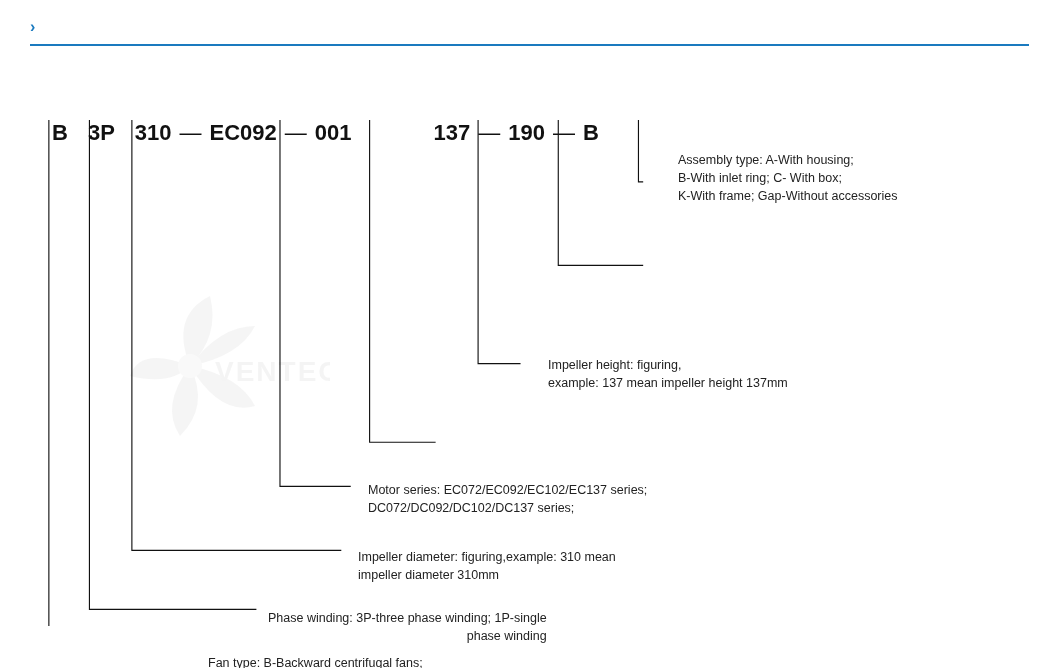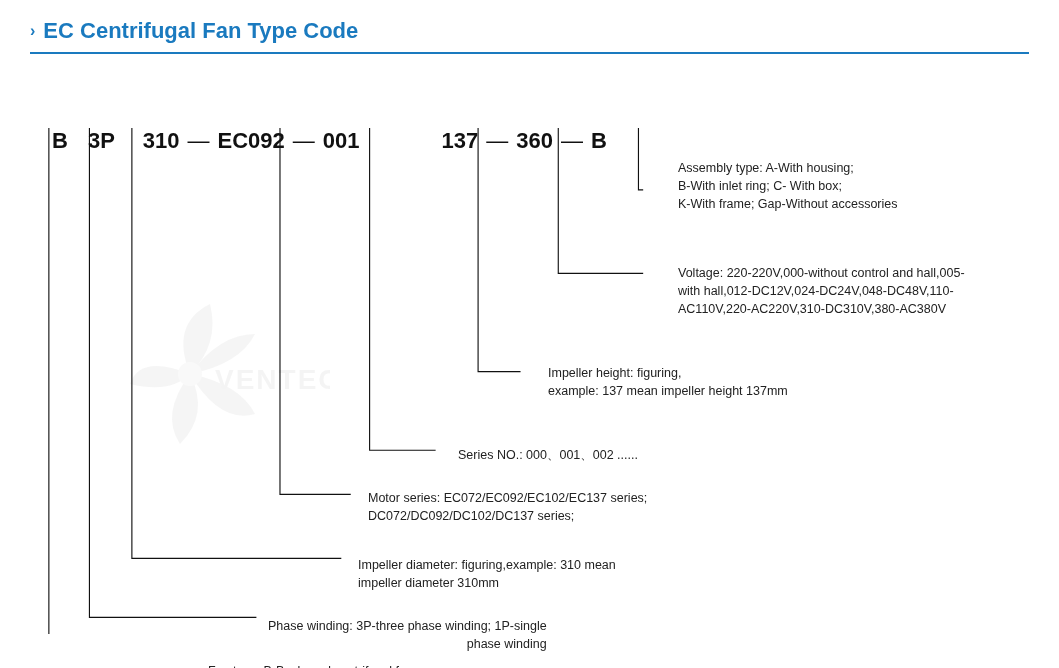--- a/index.html
+++ b/index.html
@@ -110,21 +110,20 @@
     }
 
   </style>
 </head>
 <body>
 
 <div class="page">
 
   <div class="title-area">
     <span class="title-chevron">›</span>
-    <span class="title-text">EC Centrifugal Fan Type Code</span>
   </div>
 
   <div class="diagram-area">
 
     <div class="watermark">
       <svg width="220" height="180" viewBox="0 0 220 180">
 
         <g opacity="0.8">
 
           <path d="M80,90 Q60,40 100,20 Q110,60 80,90Z" fill="#888" stroke="none"></path>
@@ -136,28 +135,28 @@
         </g>
 
         <text x="105" y="105" font-family="Arial" font-size="28" font-weight="bold" fill="#999" letter-spacing="2">VENTEC</text>
       </svg>
     </div>
 
     <div class="code-row-wrap">
       <div class="code-row">
         <span class="code-seg">B</span>
         <span class="code-seg" style="margin-left:18px;">3P</span>
-        <span class="code-seg" style="margin-left:26px;">310</span>
+        <span class="code-seg" style="margin-left:18px;">310</span>
         <span class="code-dash">—</span>
         <span class="code-seg">EC092</span>
         <span class="code-dash">—</span>
         <span class="code-seg">001</span>
         <span class="code-seg" style="margin-left:80px;">137</span>
         <span class="code-dash">—</span>
-        <span class="code-seg">360</span>
+        <span class="code-seg">190</span>
         <span class="code-dash">—</span>
         <span class="code-seg">B</span>
       </div>
     </div>
 
     <svg class="lines-svg" viewBox="0 0 1059 580" preserveAspectRatio="none">
 
       <polyline points="645,65 645,128 650,128" fill="none" stroke="#111" stroke-width="1.2"></polyline>
 
       <polyline points="560,65 560,213 650,213" fill="none" stroke="#111" stroke-width="1.2"></polyline>
@@ -174,34 +173,26 @@
 
       <polyline points="20,65 20,608 180,608" fill="none" stroke="#111" stroke-width="1.2"></polyline>
     </svg>
 
     <div class="annotation" style="top:95px; left:648px; max-width:370px;">
       Assembly type:  A-With housing;<br>
       B-With inlet ring;  C- With box;<br>
       K-With frame; Gap-Without accessories
     </div>
 
-    <div class="annotation" style="top:200px; left:648px; max-width:390px;">
-      Voltage:  220-220V,000-without control and hall,005-<br>
-      with hall,012-DC12V,024-DC24V,048-DC48V,110-<br>
-      AC110V,220-AC220V,310-DC310V,380-AC380V
-    </div>
 
     <div class="annotation" style="top:300px; left:518px; max-width:380px;">
       Impeller height:   figuring,<br>
       example: 137 mean impeller height 137mm
     </div>
 
-    <div class="annotation" style="top:382px; left:428px; max-width:380px;">
-      Series NO.:  000、001、002 ......
-    </div>
 
     <div class="annotation" style="top:425px; left:338px; max-width:420px;">
       Motor series:  EC072/EC092/EC102/EC137 series;<br>
       DC072/DC092/DC102/DC137 series;
     </div>
 
     <div class="annotation" style="top:492px; left:328px; max-width:380px;">
       Impeller diameter:  figuring,example: 310 mean<br>
       impeller diameter 310mm
     </div>

